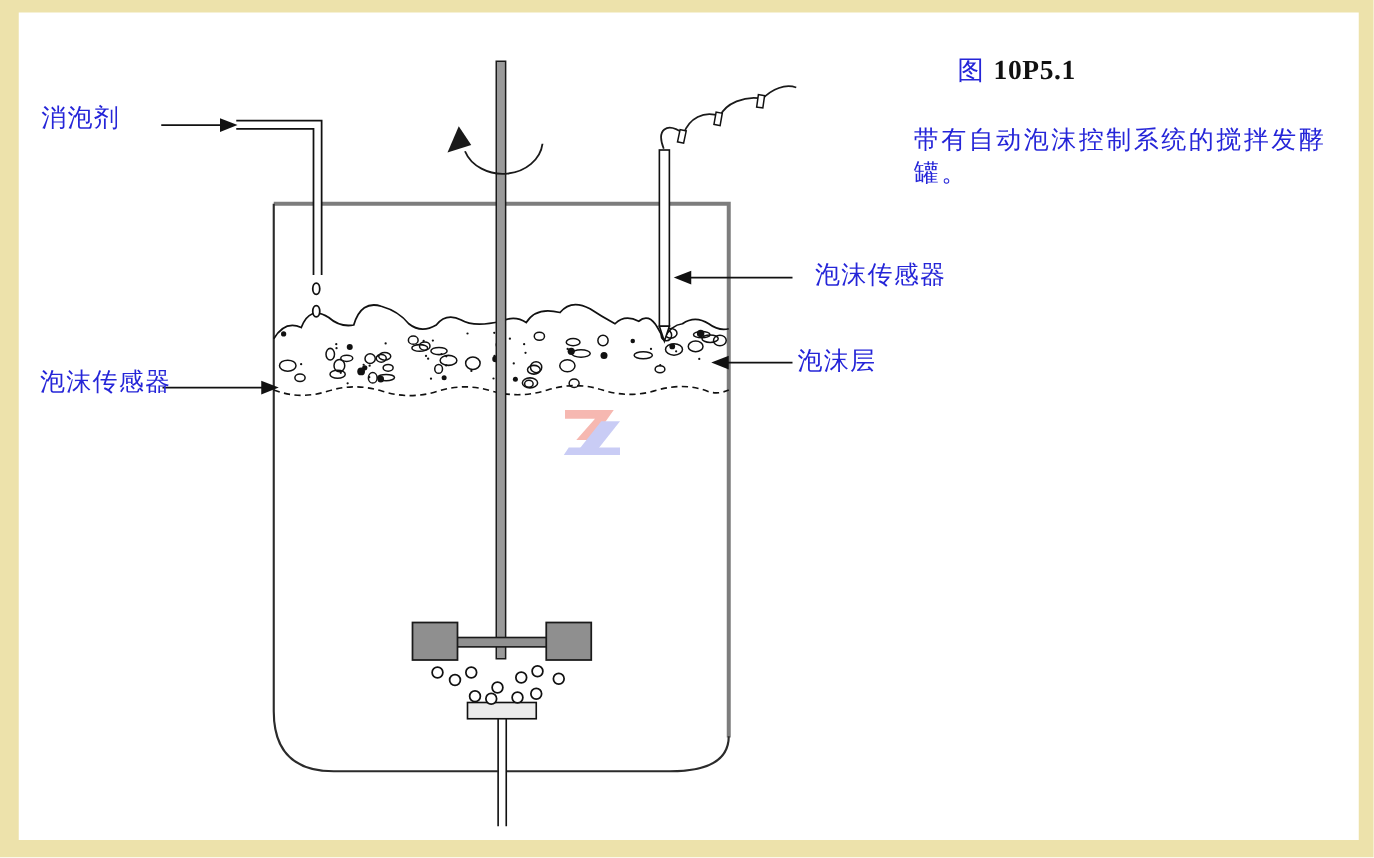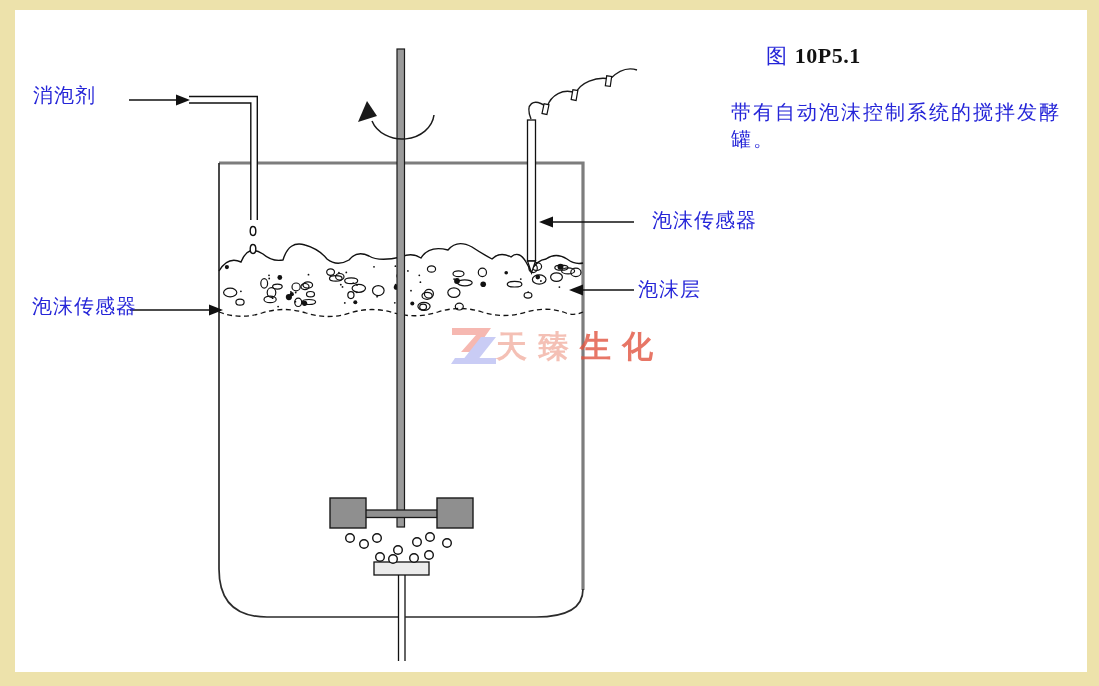--- a/index.html
+++ b/index.html
@@ -225,16 +225,13 @@
   <div class="lbl" id="liquid-level-label">泡沫传感器</div>
   <div class="lbl" id="foam-sensor-label">泡沫传感器</div>
   <div class="lbl" id="foam-layer-label">泡沫层</div>
 
   <div id="figure-title">
     <span>图</span>
     <span class="num">10P5.1</span>
   </div>
   <div id="figure-caption">带有自动泡沫控制系统的搅拌发酵罐。</div>
 
-  <div id="watermark-text">
-    <span class="wm-light">天臻</span><span class="wm-dark">生化</span>
-  </div>
 </div>
 
 </body></html>

